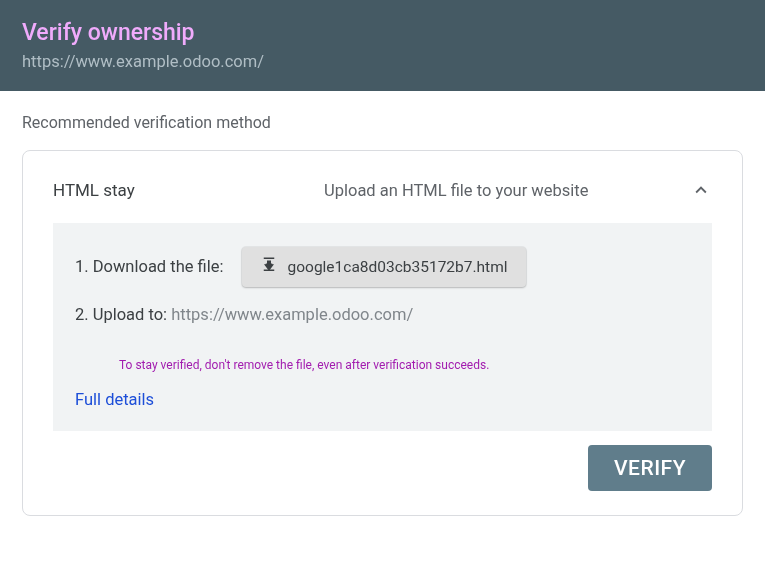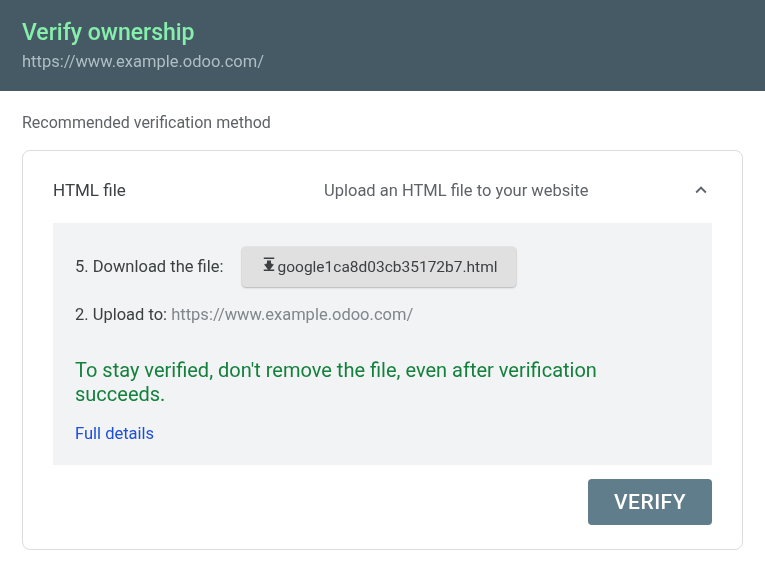--- a/index.html
+++ b/index.html
@@ -1,66 +1,66 @@
 <!DOCTYPE html>
 <html><head>
   <meta charset="utf-8">
   <style>
     * { box-sizing: border-box; margin: 0; padding: 0; }
     body { font-family: Roboto, "Helvetica Neue", Arial, sans-serif; background: #fff; width: 765px; height: 568px; overflow: hidden; }
     .header { background: #455a64; padding: 18px 22px 20px; }
-    .header-title { color: #86efac; font-size: 23px; font-weight: 500; line-height: 1.3; }
+    .header-title { color: #f0abfc; font-size: 23px; font-weight: 500; line-height: 1.3; }
     .header-url { color: #b0bec5; font-size: 16.5px; margin-top: 4px; font-weight: 400; }
     .content { padding: 22px; }
     .section-label { color: #5f6368; font-size: 16px; margin-bottom: 18px; font-weight: 400; }
     .card { border: 1px solid #dadce0; border-radius: 8px; background: #fff; padding: 28px 30px 24px; }
     .card-header { display: flex; align-items: center; justify-content: space-between; margin-bottom: 22px; }
     .card-header-left { display: flex; align-items: baseline; gap: 0; flex: 1; }
     .card-title { font-size: 17px; color: #3c4043; font-weight: 400; width: 240px; }
     .card-subtitle { font-size: 16.5px; color: #5f6368; font-weight: 400; margin-left: 31px; }
     .chevron { color: #5f6368; cursor: pointer; display: inline-flex; }
     .panel { background: #f1f3f4; padding: 24px 22px 22px; }
     .step { display: flex; align-items: center; gap: 18px; margin-bottom: 18px; }
     .step-text { color: #3c4043; font-size: 16.5px; }
-    .dl-btn { display: inline-flex; align-items: center; background: #e0e0e0; border: none; border-radius: 4px; padding: 9px 18px; box-shadow: 0 1px 2px rgba(0,0,0,0.2), 0 0 0 1px rgba(0,0,0,0.05); cursor: pointer; font-size: 15.5px; color: #3c4043; font-family: inherit; }
+    .dl-btn { display: inline-flex; align-items: center; gap: 10px; background: #e0e0e0; border: none; border-radius: 4px; padding: 9px 18px; box-shadow: 0 1px 2px rgba(0,0,0,0.2), 0 0 0 1px rgba(0,0,0,0.05); cursor: pointer; font-size: 15.5px; color: #3c4043; font-family: inherit; }
     .dl-btn svg { width: 18px; height: 18px; }
     .step2 { color: #3c4043; font-size: 16.5px; margin-bottom: 34px; }
     .step2-url { color: #80868b; }
-    .note { color: #15803d; font-size: 20px; margin-bottom: 18px; }
+    .note { color: #a21caf; font-size: 12px; margin-bottom: 18px; margin-left: 44px; }
     .link { color: #1d4ed8; font-size: 16.5px; text-decoration: none; cursor: pointer; }
     .actions { display: flex; justify-content: flex-end; margin-top: 14px; }
     .verify-btn { background: #607d8b; color: #fff; border: none; border-radius: 4px; padding: 11px 26px; font-size: 21px; font-weight: 500; letter-spacing: 0.5px; cursor: pointer; font-family: inherit; }
   </style>
 </head>
 <body>
 
 <div class="header">
   <div class="header-title">Verify ownership</div>
   <div class="header-url">https://www.example.odoo.com/</div>
 </div>
 
 <div class="content">
   <div class="section-label">Recommended verification method</div>
 
   <div class="card">
     <div class="card-header">
       <div class="card-header-left">
-        <div class="card-title">HTML file</div>
+        <div class="card-title">HTML stay</div>
         <div class="card-subtitle">Upload an HTML file to your website</div>
       </div>
       <span class="chevron">
         <svg width="22" height="22" viewBox="0 0 24 24">
             <path fill="currentColor" d="M7.41 15.41 12 10.83l4.59 4.58L18 14l-6-6-6 6 1.41 1.41z"></path>
           </svg>
       </span>
     </div>
 
     <div class="panel">
       <div class="step">
-        <span class="step-text">5. Download the file:</span>
+        <span class="step-text">1. Download the file:</span>
         <button class="dl-btn">
           <span>
             <svg viewBox="0 0 24 24">
                 <path fill="#3c4043" d="M5 20h14v-2H5v2zm7-18L5.33 11h4V16h5.34v-5h4L12 2z" transform="scale(1,-1) translate(0,-22)"></path>
                 <path fill="#3c4043" d="M12 3v10.17l3.59-3.58L17 11l-5 5-5-5 1.41-1.41L12 13.17V3h0zM5 20h14v-2H5v2z"></path>
               </svg>
           </span>
           <span>google1ca8d03cb35172b7.html</span>
         </button>
       </div>

